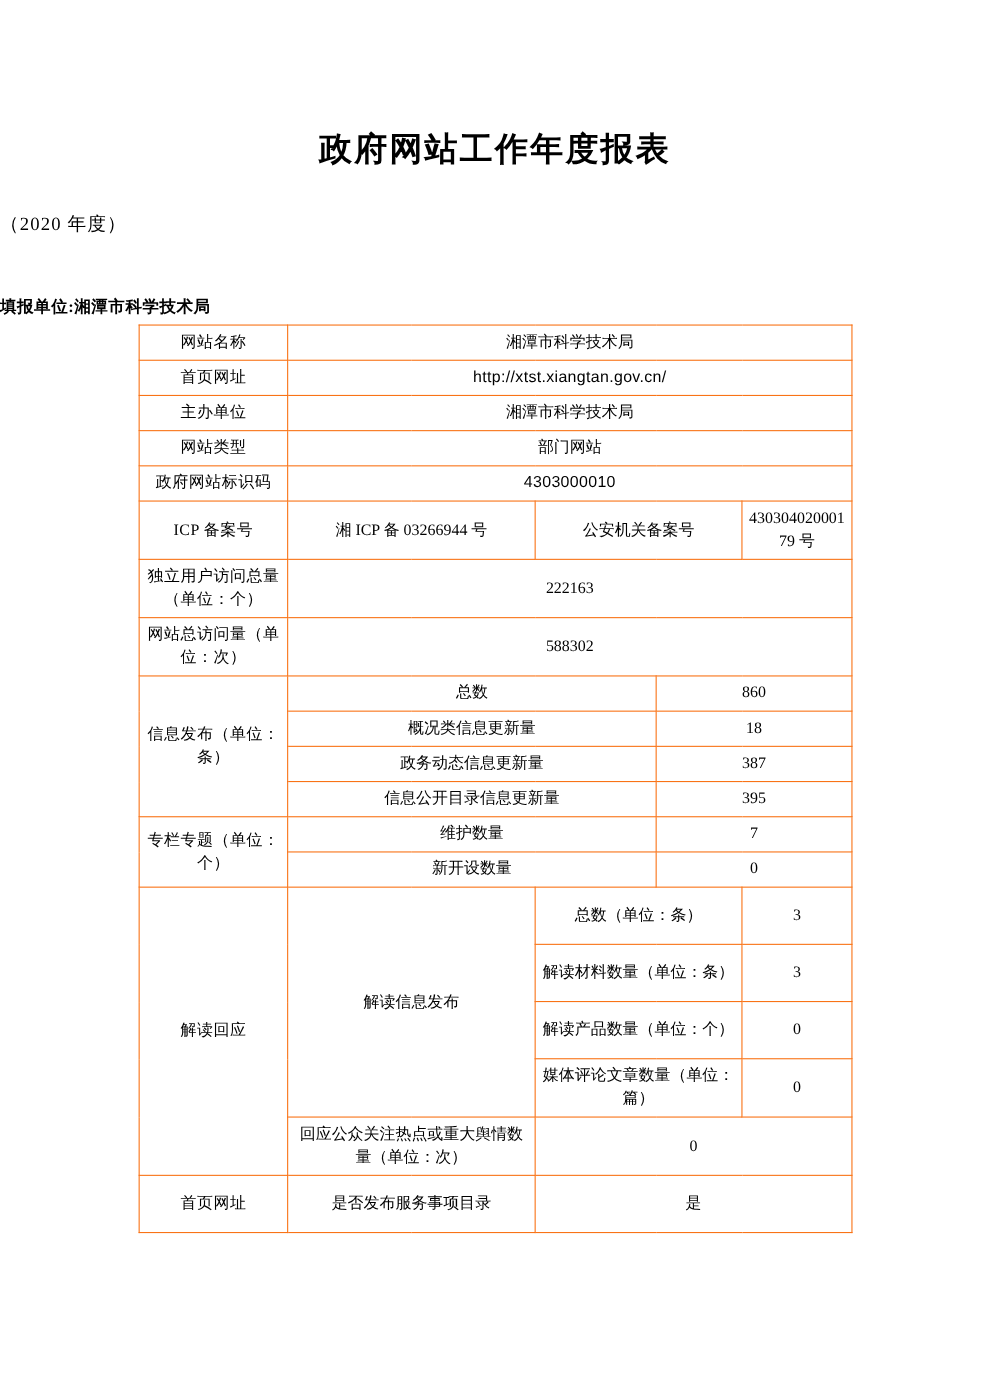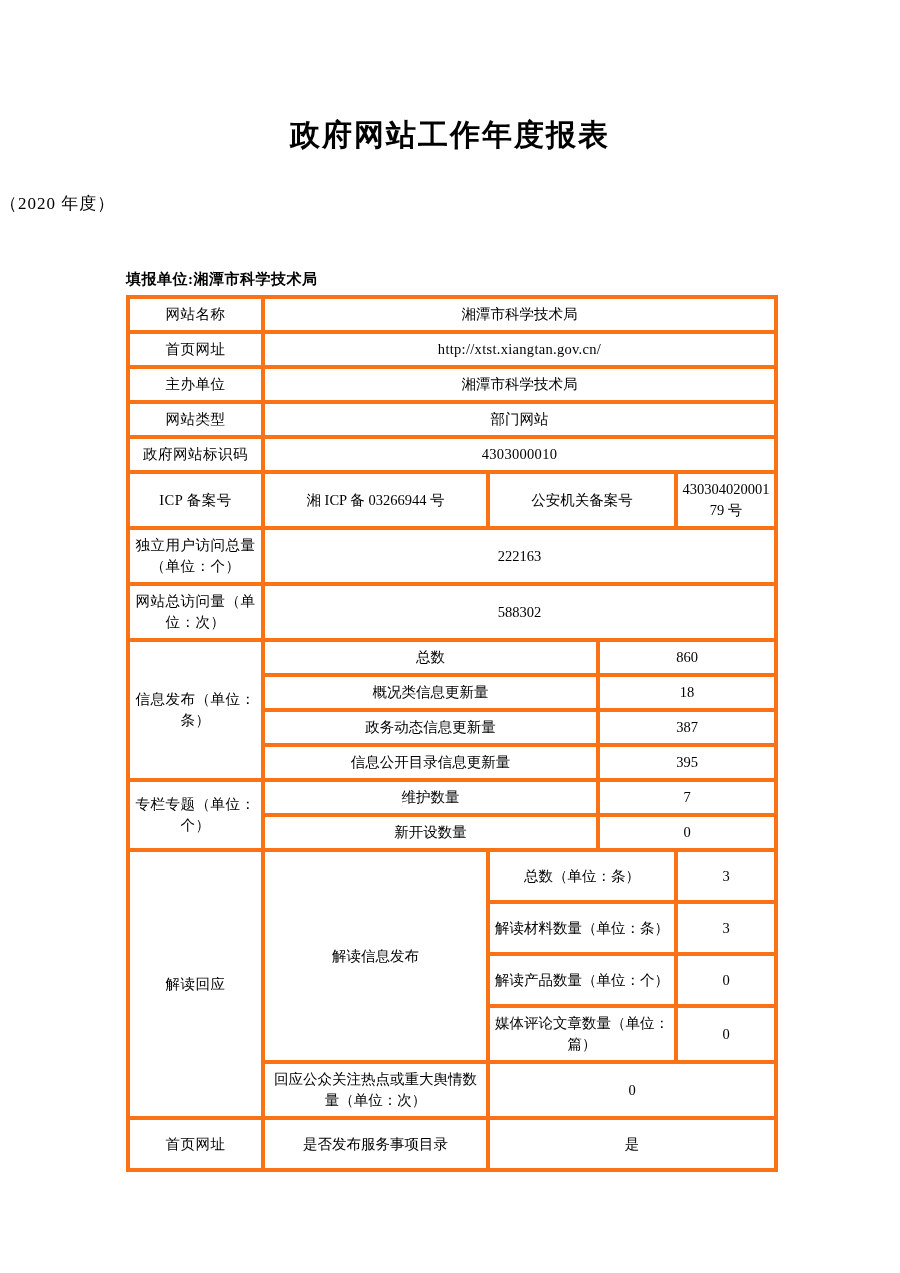--- a/index.html
+++ b/index.html
@@ -30,46 +30,45 @@
     margin-top: 115px;
     font-family: Liberation Sans, sans-serif;
   }
   .doc-subtitle {
     font-size: 17px;
     margin-top: 36px;
     letter-spacing: 1px;
   }
   .filler-line {
     margin-top: 55px;
-    margin-left: 126px;
     font-size: 15px;
     font-weight: bold;
     letter-spacing: 0.5px;
   }
   table.report {
     border-collapse: collapse;
     margin-left: 126px;
     margin-top: 6px;
     width: 648px;
     table-layout: fixed;
   }
   table.report td {
-    border: 4px solid #f97316;
+    border: 1px solid #f97316;
     font-size: 14.5px;
     text-align: center;
     vertical-align: middle;
     padding: 5px 4px;
     line-height: 1.45;
     word-wrap: break-word;
   }
   td.label {
     letter-spacing: 0.5px;
   }
   td.mono {
-    font-family: Liberation Serif, serif;
+    font-family: Liberation Sans, sans-serif;
     letter-spacing: 0.3px;
   }
   .r-h {
     height: 30px;
   }
   .r-h2 {
     height: 52px;
   }
 </style>
 </head>

